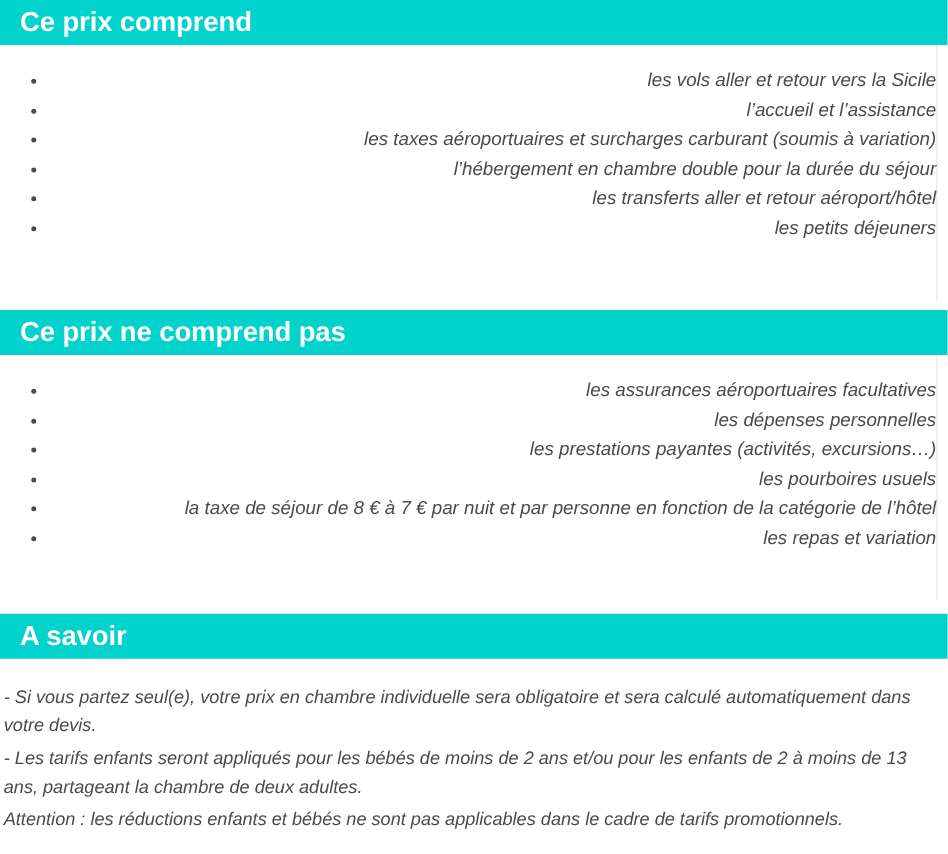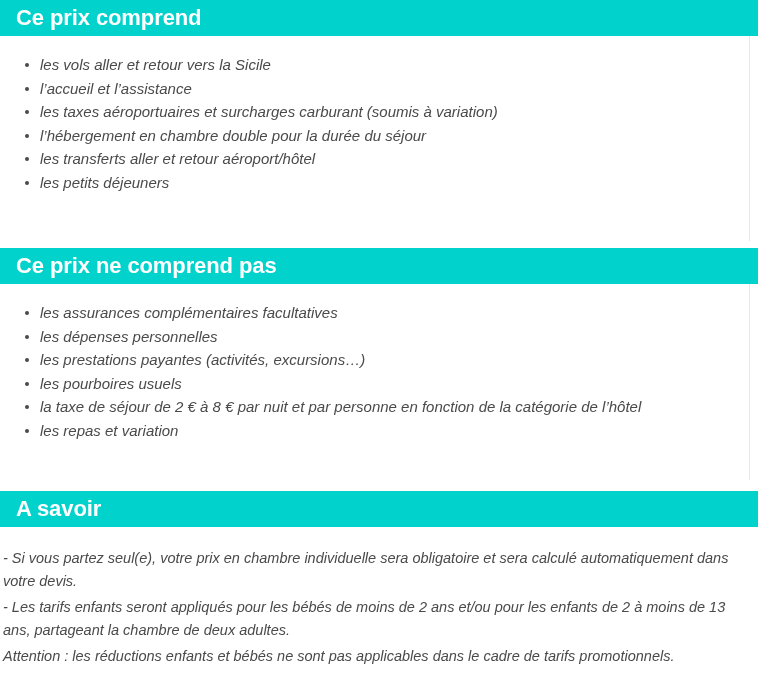--- a/index.html
+++ b/index.html
@@ -61,20 +61,21 @@
 
   ul.bullet-list li {
     position: relative;
     font-style: italic;
     font-size: 15px;
     color: #4a4a4a;
     line-height: 23.5px;
     padding-left: 40px;
     margin: 0;
     white-space: nowrap;
+    text-align: right;
   }
 
   ul.bullet-list li .bullet-dot {
     position: absolute;
     left: 25px;
     top: 10px;
     width: 4px;
     height: 4px;
     border-radius: 50%;
     background: #4a4a4a;
@@ -110,25 +111,25 @@
         <li><span class="bullet-dot"></span><span>les transferts aller et retour aéroport/hôtel</span></li>
         <li><span class="bullet-dot"></span><span>les petits déjeuners</span></li>
       </ul>
     </div>
   </div>
 
   <div class="section" style="top:248px;">
     <div class="section-header">Ce prix ne comprend pas</div>
     <div class="section-panel section-body" style="padding-top:17px;height:196px;">
       <ul class="bullet-list">
-        <li><span class="bullet-dot"></span><span>les assurances complémentaires facultatives</span></li>
+        <li><span class="bullet-dot"></span><span>les assurances aéroportuaires facultatives</span></li>
         <li><span class="bullet-dot"></span><span>les dépenses personnelles</span></li>
         <li><span class="bullet-dot"></span><span>les prestations payantes (activités, excursions…)</span></li>
         <li><span class="bullet-dot"></span><span>les pourboires usuels</span></li>
-        <li><span class="bullet-dot"></span><span>la taxe de séjour de 2 € à 8 € par nuit et par personne en fonction de la catégorie de l’hôtel</span></li>
+        <li><span class="bullet-dot"></span><span>la taxe de séjour de 8 € à 7 € par nuit et par personne en fonction de la catégorie de l’hôtel</span></li>
         <li><span class="bullet-dot"></span><span>les repas et variation</span></li>
       </ul>
     </div>
   </div>
 
   <div class="section" style="top:491px;">
     <div class="section-header">A savoir</div>
     <div class="note-block" style="padding-top:17px;">
       <p>- Si vous partez seul(e), votre prix en chambre individuelle sera obligatoire et sera calculé automatiquement dans votre devis.</p>
       <p>- Les tarifs enfants seront appliqués pour les bébés de moins de 2 ans et/ou pour les enfants de 2 à moins de 13 ans, partageant la chambre de deux adultes.</p>

